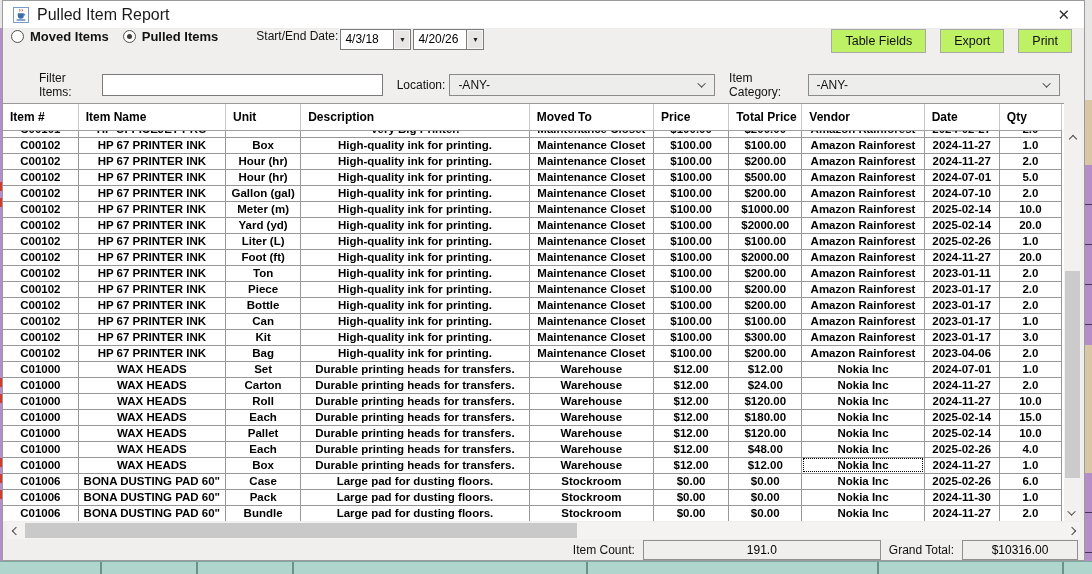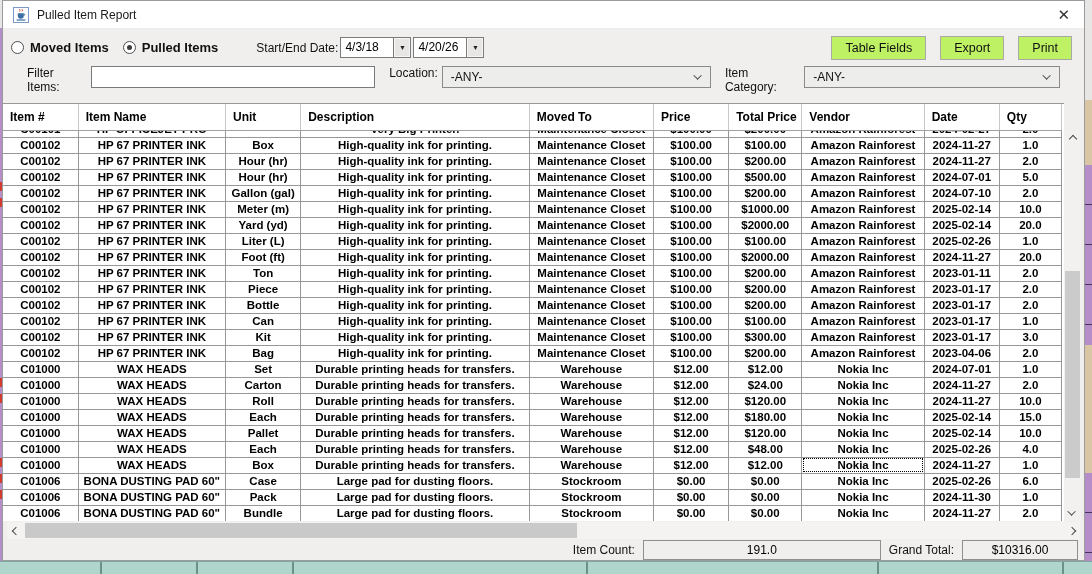--- a/index.html
+++ b/index.html
@@ -17,45 +17,45 @@
   .bg-bottom { position:absolute; left:0; bottom:0; width:1092px; height:13px;
                background:#b0d5cd; border-top:1px solid #7fa89f; }
   .bg-bottom .vline { position:absolute; top:0; width:2px; height:13px; background:#6a9288; }
 
   
   .dialog { position:absolute; left:2px; top:0; width:1083px; height:561px;
             background:#f0efee; border:1px solid #9b9b9b; }
 
   .titlebar { position:absolute; left:0; top:0; right:0; height:28px; background:#ffffff;
               border-bottom:1px solid #ececec; display:flex; align-items:center; padding:0 10px; }
-  .titlebar .title { font-size:12px; color:#1a1a1a; margin-left:8px; }
+  .titlebar .title { font-size:16px; color:#1a1a1a; margin-left:8px; }
   .close-x { margin-left:auto; font-size:15px; color:#333; line-height:1; cursor:default; padding:2px 4px; }
 
   .toolbar { position:absolute; left:0; top:28px; right:0; height:37px;
-             display:flex; align-items:center; padding:9px 8px; }
+             display:flex; align-items:flex-start; padding:0 8px; }
   .radio-group { display:flex; align-items:center; gap:14px; }
   .radio-item { display:flex; align-items:center; gap:6px; }
   .radio { width:13px; height:13px; border:1px solid #4f4f4f; border-radius:50%; background:#fff;
            display:inline-flex; align-items:center; justify-content:center; }
   .radio.checked::after { content:""; width:5px; height:5px; border-radius:50%; background:#3c3c3c; }
   .radio-label { font-weight:bold; font-size:13px; color:#111; }
   .plain-label { font-size:12px; color:#111; }
   .tb-date-label { margin-left:38px; }
   .combo-classic { display:flex; align-items:stretch; height:21px; border:1px solid #7b7b7b;
                    background:#fff; margin-left:2px; }
   .combo-classic .val { width:52px; font-size:12px; padding:2px 3px 0 4px; color:#000; }
   .combo-classic .btn { width:17px; background:#e7e6e5; border-left:1px solid #7b7b7b;
                         display:flex; align-items:center; justify-content:center;
                         font-size:7px; color:#222; box-shadow: inset 0 0 0 1px #f6f6f6; }
   .tb-buttons { margin-left:auto; display:flex; gap:14px; padding-right:4px; }
   .btn-push { height:24px; padding:0 13px; font-size:12.5px; color:#111; background:#bef264;
               border:1px solid #a8a8a8; display:flex; align-items:center; }
 
-  .filterbar { position:absolute; left:0; top:65px; right:0; height:37px;
-               display:flex; align-items:flex-start; padding:0 24px; }
+  .filterbar { position:absolute; left:12px; top:65px; right:0; height:37px;
+               display:flex; align-items:center; padding:0 24px; }
   .filter-input { width:296px; height:22px; border:1px solid #7a7a7a; background:#fff;
                   font-size:12px; padding:0 4px; margin-left:4px; font-family:"Liberation Sans",sans-serif; }
   .combo-flat { height:22px; background:#ededec; border:1px solid #8a8a8a; display:flex;
                 align-items:center; font-size:12px; color:#111; padding:0 8px; }
   .combo-flat .cv { flex:1; }
   .loc-label { margin-left:14px; }
   .combo-loc { width:280px; margin-left:4px; }
   .cat-label { margin-left:14px; }
   .combo-cat { width:266px; margin-left:4px; }
 

